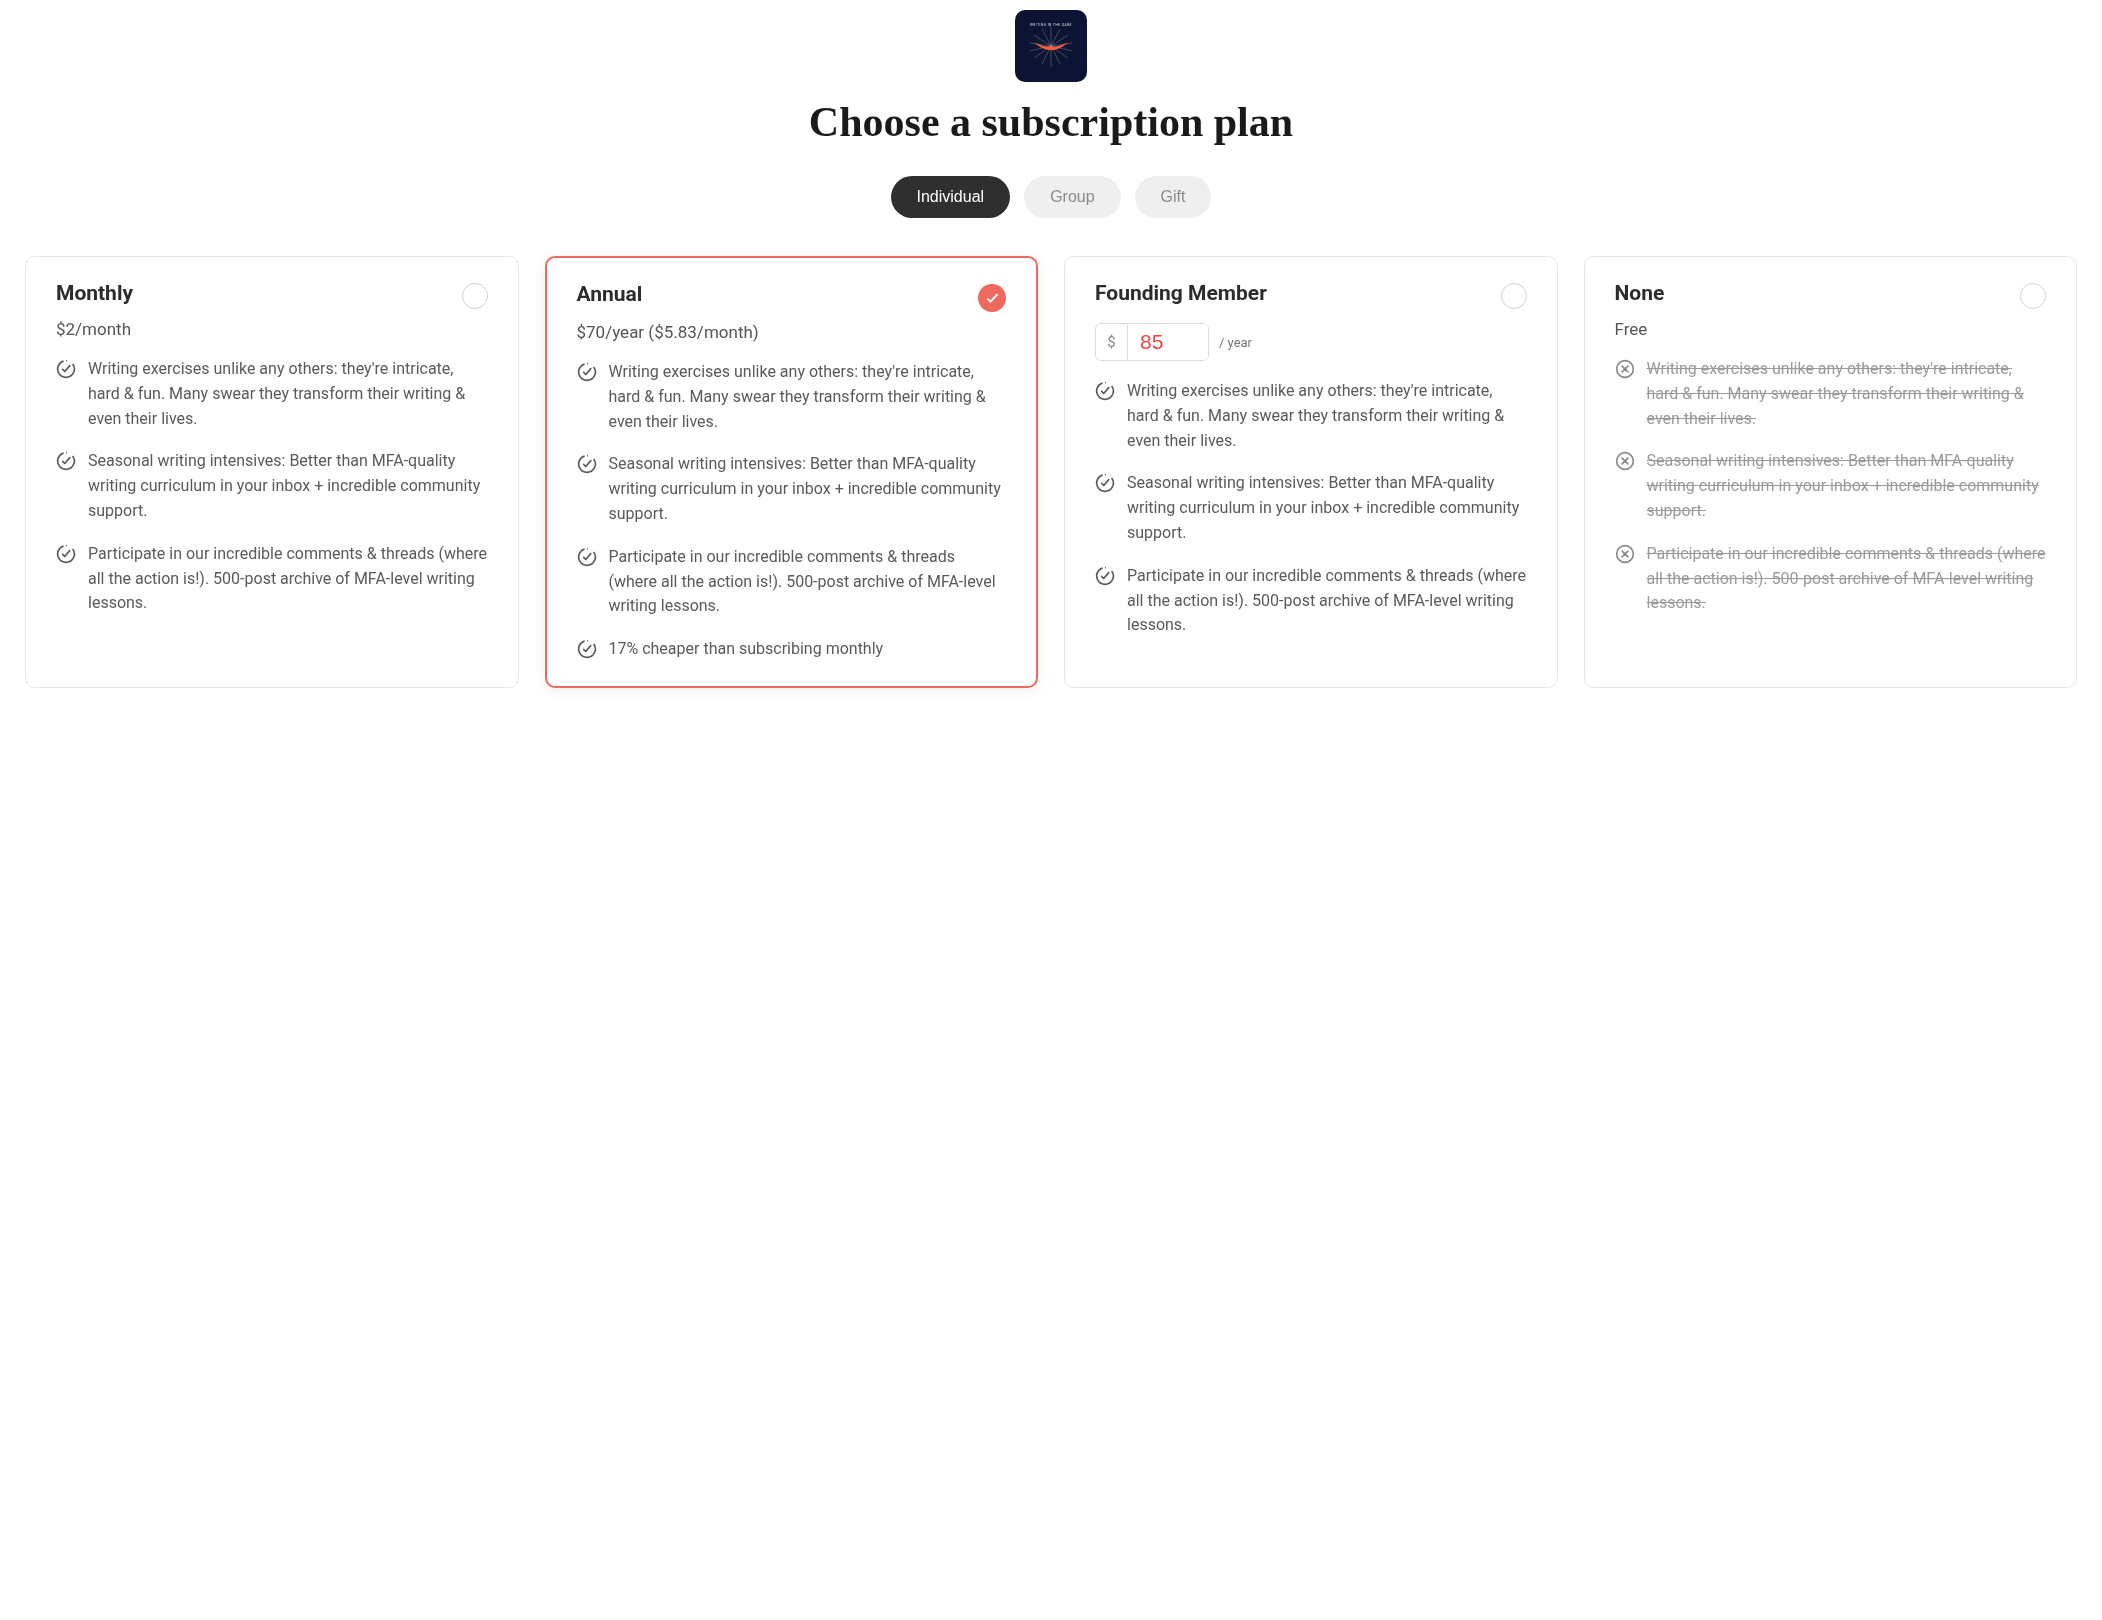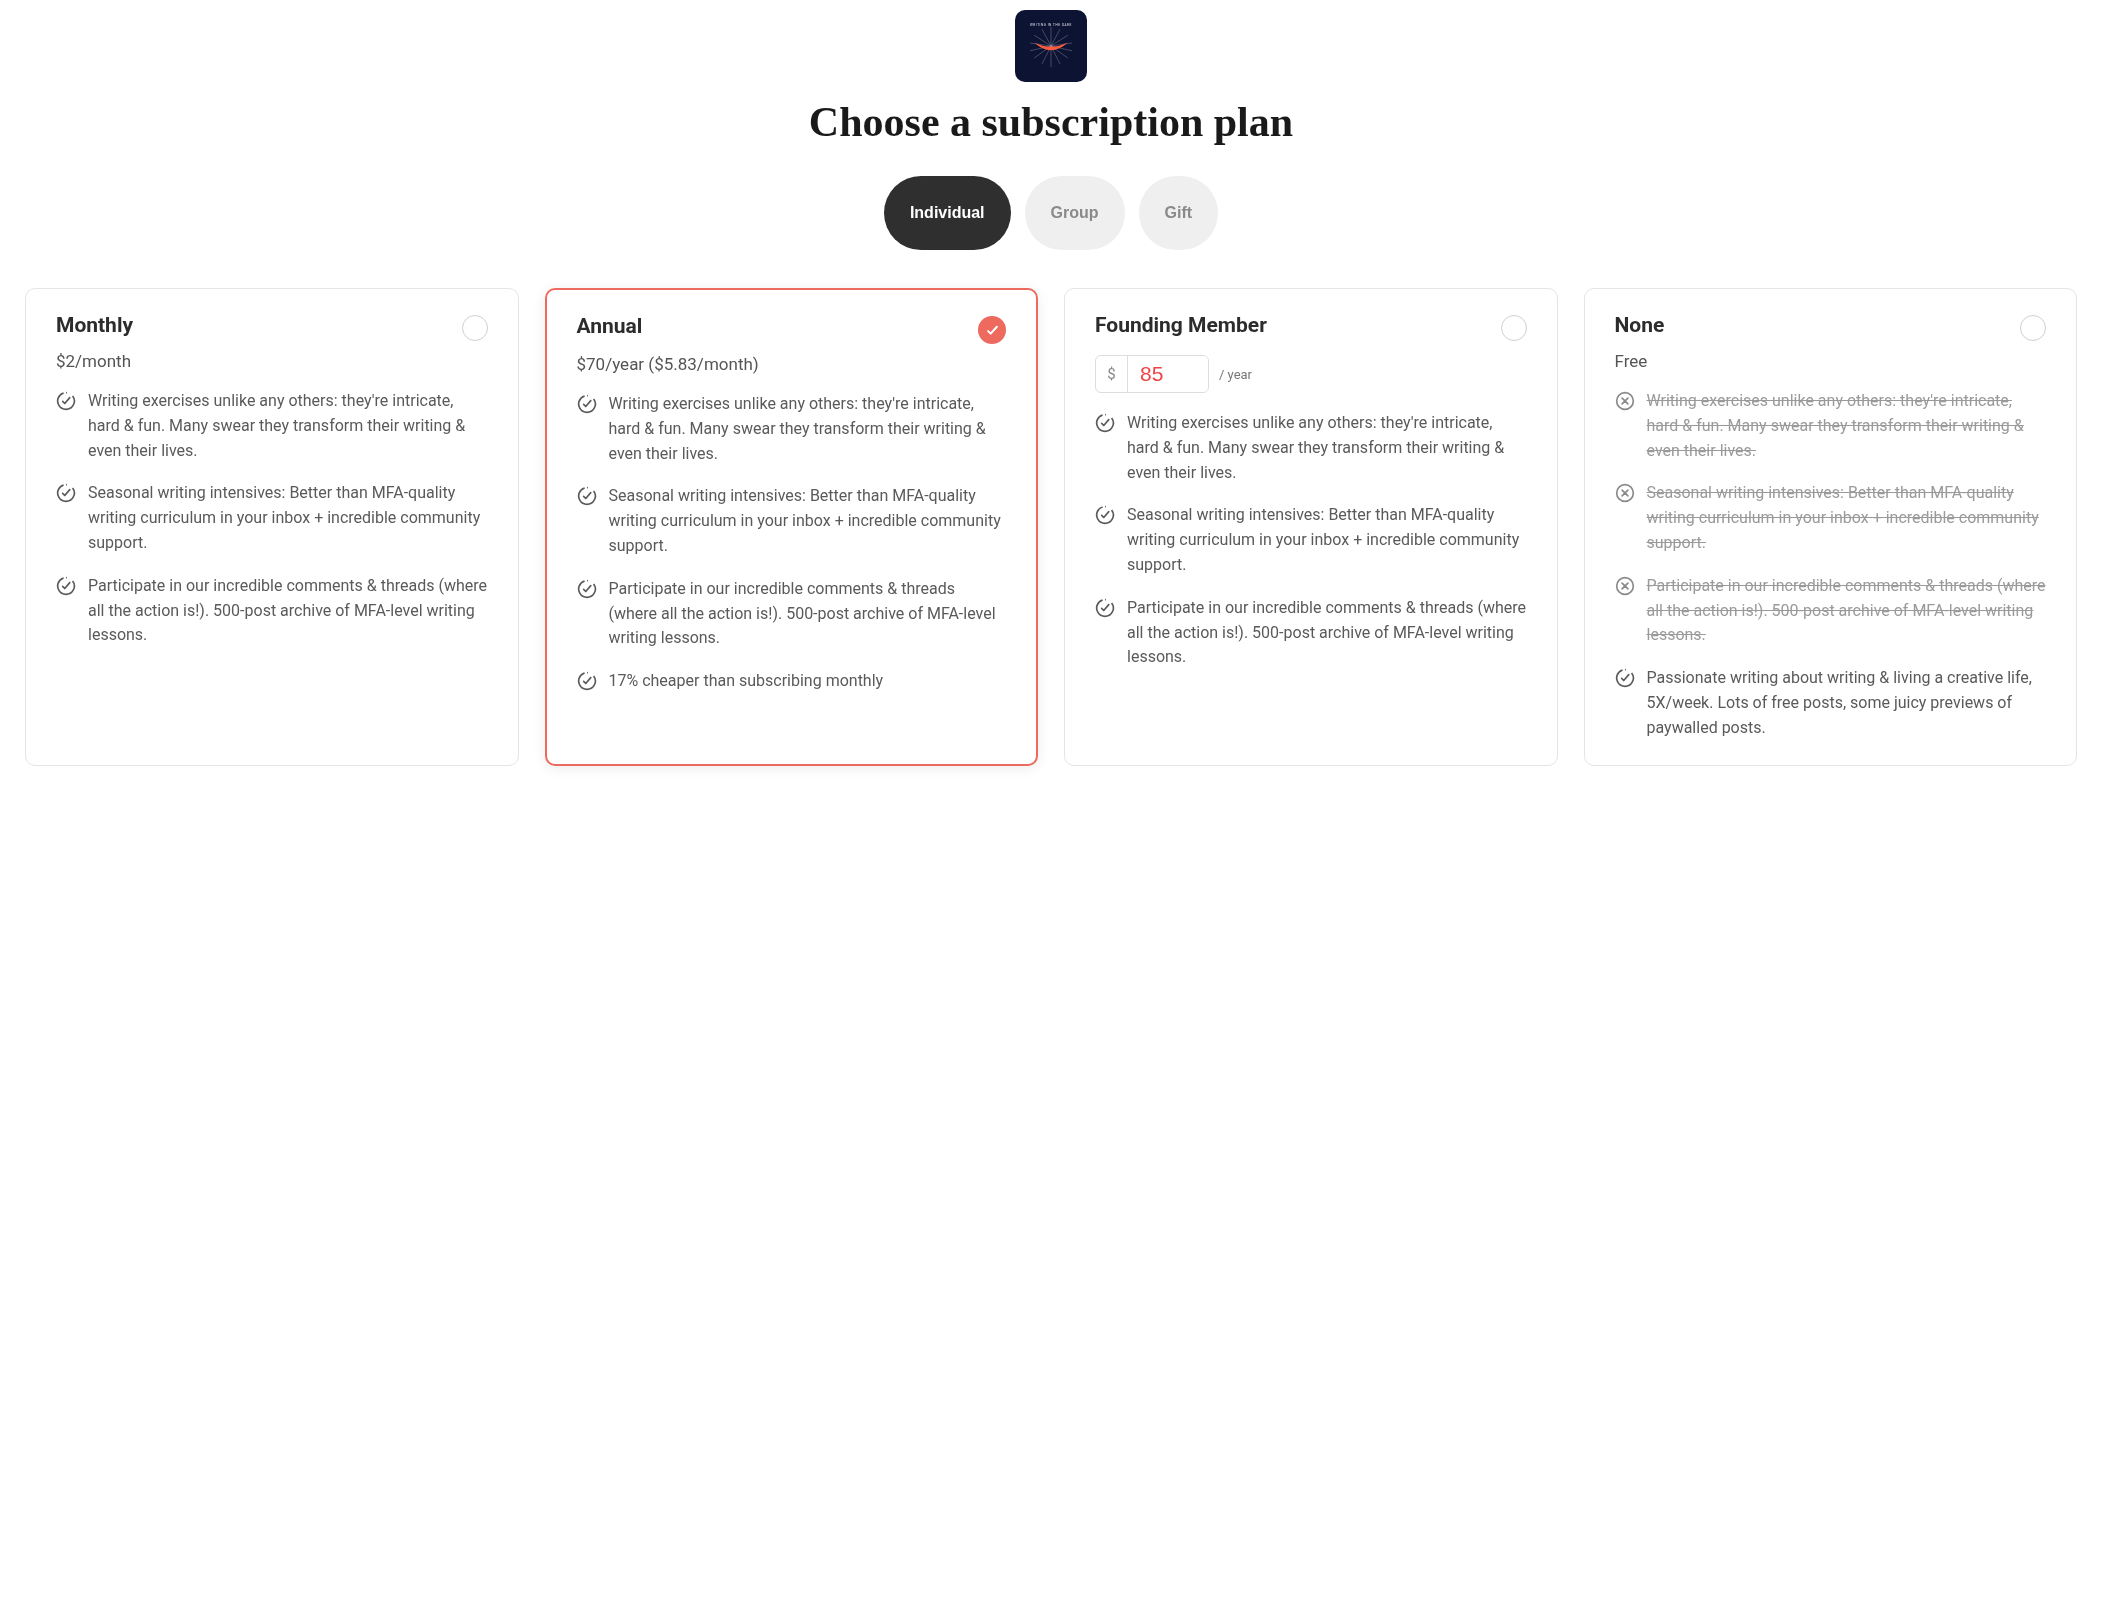--- a/index.html
+++ b/index.html
@@ -31,24 +31,24 @@
     color: #1a1a1a;
   }
   .tabs {
     display: flex;
     justify-content: center;
     gap: 14px;
     margin-bottom: 38px;
   }
   .tab {
     border: none;
-    padding: 28px 26px;
+    padding: 12px 26px;
     border-radius: 999px;
     font-size: 16px;
-    font-weight: 700;
+    font-weight: 400;
     cursor: pointer;
     background: #efefef;
     color: #8a8a8a;
   }
   .tab.active {
     background: #2f2f2f;
     color: #fff;
   }
   .plans {
     display: grid;
@@ -336,23 +336,16 @@
             </svg></span>
           <span class="feature-text">Seasonal writing intensives: Better than MFA-quality writing curriculum in your inbox + incredible community support.</span>
         </li>
         <li class="feature excluded">
           <span class="feature-icon"><svg viewBox="0 0 24 24">
               <circle cx="12" cy="12" r="10" fill="none" stroke="currentColor" stroke-width="2"></circle>
               <path d="M8.5 8.5l7 7M15.5 8.5l-7 7" stroke="currentColor" stroke-width="2" stroke-linecap="round"></path>
             </svg></span>
           <span class="feature-text">Participate in our incredible comments &amp; threads (where all the action is!). 500-post archive of MFA-level writing lessons.</span>
         </li>
-        <li class="feature">
-          <span class="feature-icon"><svg viewBox="0 0 24 24">
-              <path d="M12 2 a10 10 0 1 0 0.001 0" fill="none" stroke="currentColor" stroke-width="2" stroke-dasharray="50 8" stroke-dashoffset="-3"></path>
-              <path d="M8 12.5l2.5 2.5 6-7" fill="none" stroke="currentColor" stroke-width="2" stroke-linecap="round" stroke-linejoin="round"></path>
-            </svg></span>
-          <span class="feature-text">Passionate writing about writing &amp; living a creative life, 5X/week. Lots of free posts, some juicy previews of paywalled posts.</span>
-        </li>
       </ul>
   </div>
 
 </div>
 
 </body></html>

